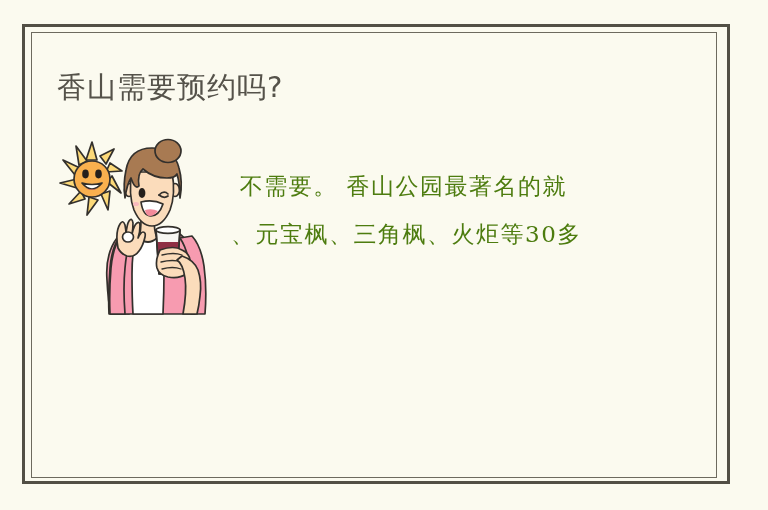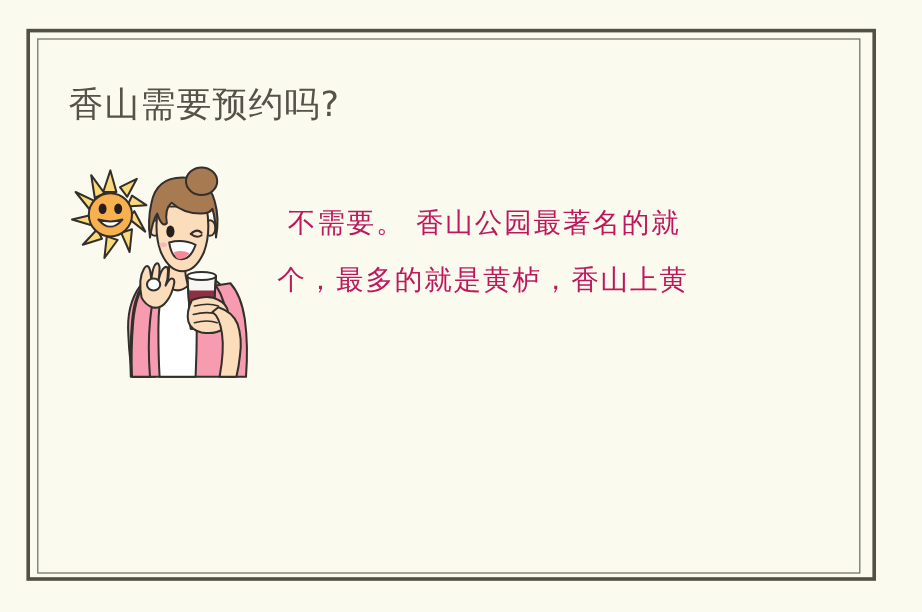--- a/index.html
+++ b/index.html
@@ -51,21 +51,21 @@
     font-family: "DejaVu Sans", "Liberation Sans", sans-serif;
   }
   
   .answer-text {
     position: absolute;
     left: 231px;
     top: 162px;
     width: 420px;
     font-size: 23px;
     line-height: 48px;
-    color: #be185d;
+    color: #4d7c0f;
     letter-spacing: 1.5px;
     font-family: "DejaVu Serif", "Liberation Serif", serif;
   }
   .answer-text .line {
     display: block;
     white-space: pre;
   }
   
   .illustration {
     position: absolute;
@@ -176,16 +176,16 @@
 
           <path d="M126 118 q12 4 16 14 q4 12 2 26 q-1 10 -3 18 l-14 0 q4 -22 2 -36
                    q-2 -14 -8 -18 z" fill="#fbdcbb"></path>
         </g>
       </g>
     </svg>
   </div>
 
   <div class="answer-text">
     <span class="line"> 不需要。 香山公园最著名的就</span>
-    <span class="line">个，最多的就是黄栌，香山上黄</span>
+    <span class="line">、元宝枫、三角枫、火炬等30多</span>
   </div>
 
 </div>
 
 </body></html>

